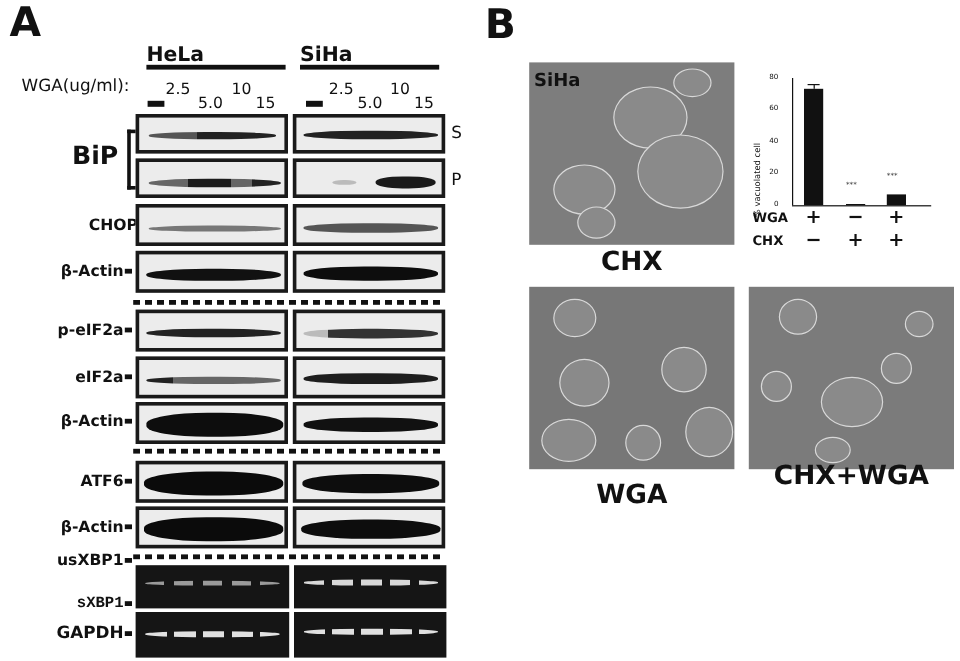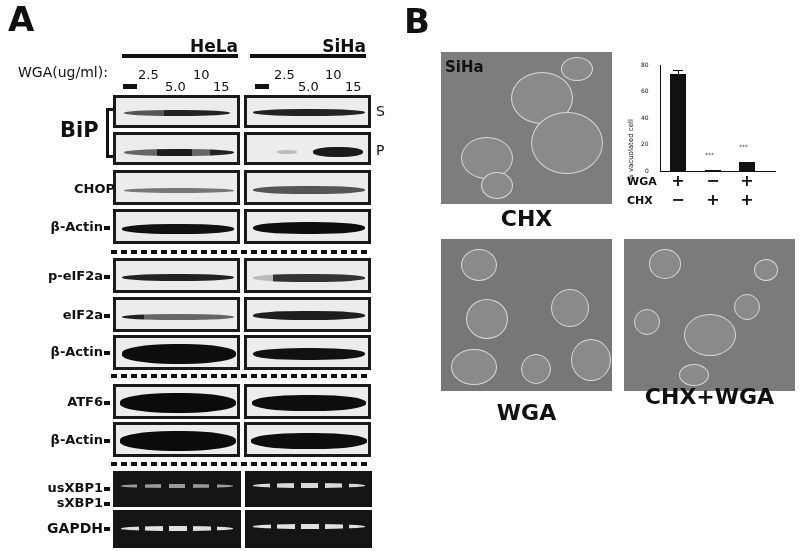--- a/index.html
+++ b/index.html
@@ -1,19 +1,19 @@
 <!DOCTYPE html>
 <html><head>
 <meta charset="utf-8">
 <style>
   html,body{margin:0;padding:0;background:#fff;}
   body{width:800px;height:551px;position:relative;overflow:hidden;font-family:"DejaVu Sans",sans-serif;color:#111;}
   .abs{position:absolute;}
   .panel-letter{font-weight:bold;font-size:34px;line-height:34px;}
-  .hdr{font-weight:bold;font-size:17px;text-align:right;}
+  .hdr{font-weight:bold;font-size:17px;text-align:left;}
   .hbar{height:4px;background:#111;}
   .lane-lbl{font-weight:normal;font-size:13px;}
   .dash{width:14px;height:5px;background:#111;}
   .blot{border:3px solid #1a1a1a;box-sizing:border-box;background:#ececec;overflow:hidden;}
   .blot.dark{background:#151515;border-color:#222;}
   .band{position:absolute;border-radius:45%;}
   .rowlbl{font-weight:bold;font-size:13px;text-align:right;white-space:nowrap;}
   .tick{display:inline-block;width:6px;height:4px;background:#111;vertical-align:middle;margin-left:1px;}
   .dotted{height:4px;background:repeating-linear-gradient(90deg,#111 0 6px,transparent 6px 10px);}
   .micro{background:#7a7a7a;overflow:hidden;}
@@ -122,22 +122,22 @@
 <div class="abs rowlbl" style="left:10px;top:432px;width:100px;"><span>β-Actin</span><span class="tick"></span></div>
 <div class="abs blot" style="left:113px;top:422px;width:127px;height:35px;">
   <div class="band" style="left:4px;top:6px;width:116px;height:20px;background:#0b0b0b;"></div>
 </div>
 <div class="abs blot" style="left:244px;top:422px;width:127px;height:35px;">
   <div class="band" style="left:4px;top:8px;width:116px;height:16px;background:#0d0d0d;"></div>
 </div>
 
 <div class="abs dotted" style="left:111px;top:462px;width:258px;"></div>
 
-<div class="abs rowlbl" style="left:10px;top:480px;width:100px;"><span>usXBP1</span><span class="tick"></span></div>
-<div class="abs rowlbl" style="left:10px;top:495px;width:100px;"><span>sXBP1</span><span class="tick"></span></div>
+<div class="abs rowlbl" style="left:10px;top:460px;width:100px;"><span>usXBP1</span><span class="tick"></span></div>
+<div class="abs rowlbl" style="left:10px;top:495px;width:100px;font-family:Liberation Mono, monospace;"><span>sXBP1</span><span class="tick"></span></div>
 <div class="abs blot dark" style="left:113px;top:471px;width:128px;height:36px;border:none;">
   <div class="band" style="left:8px;top:13px;width:112px;height:4px;background:repeating-linear-gradient(90deg,#9a9a9a 0 16px,transparent 16px 24px);"></div>
 </div>
 <div class="abs blot dark" style="left:245px;top:471px;width:127px;height:36px;border:none;">
   <div class="band" style="left:8px;top:12px;width:112px;height:5px;background:repeating-linear-gradient(90deg,#d8d8d8 0 17px,transparent 17px 24px);"></div>
 </div>
 
 <div class="abs rowlbl" style="left:10px;top:520px;width:100px;font-size:14px;"><span>GAPDH</span><span class="tick"></span></div>
 <div class="abs blot dark" style="left:113px;top:510px;width:128px;height:38px;border:none;">
   <div class="band" style="left:8px;top:16px;width:112px;height:5px;background:repeating-linear-gradient(90deg,#e0e0e0 0 18px,transparent 18px 24px);"></div>

